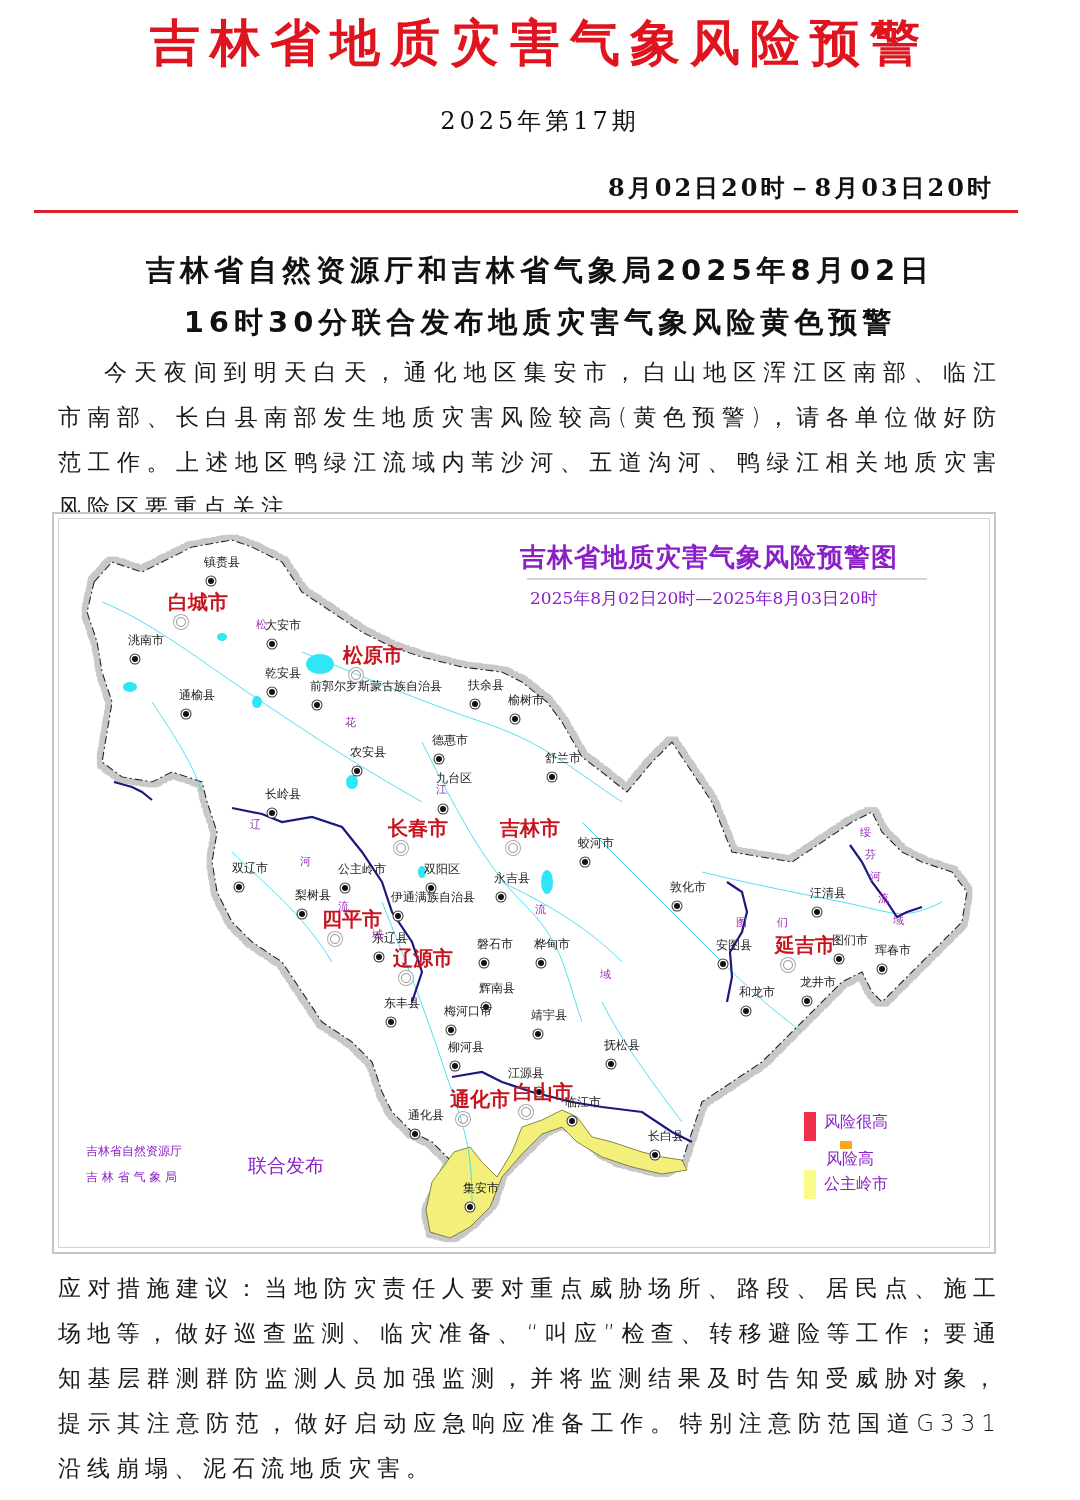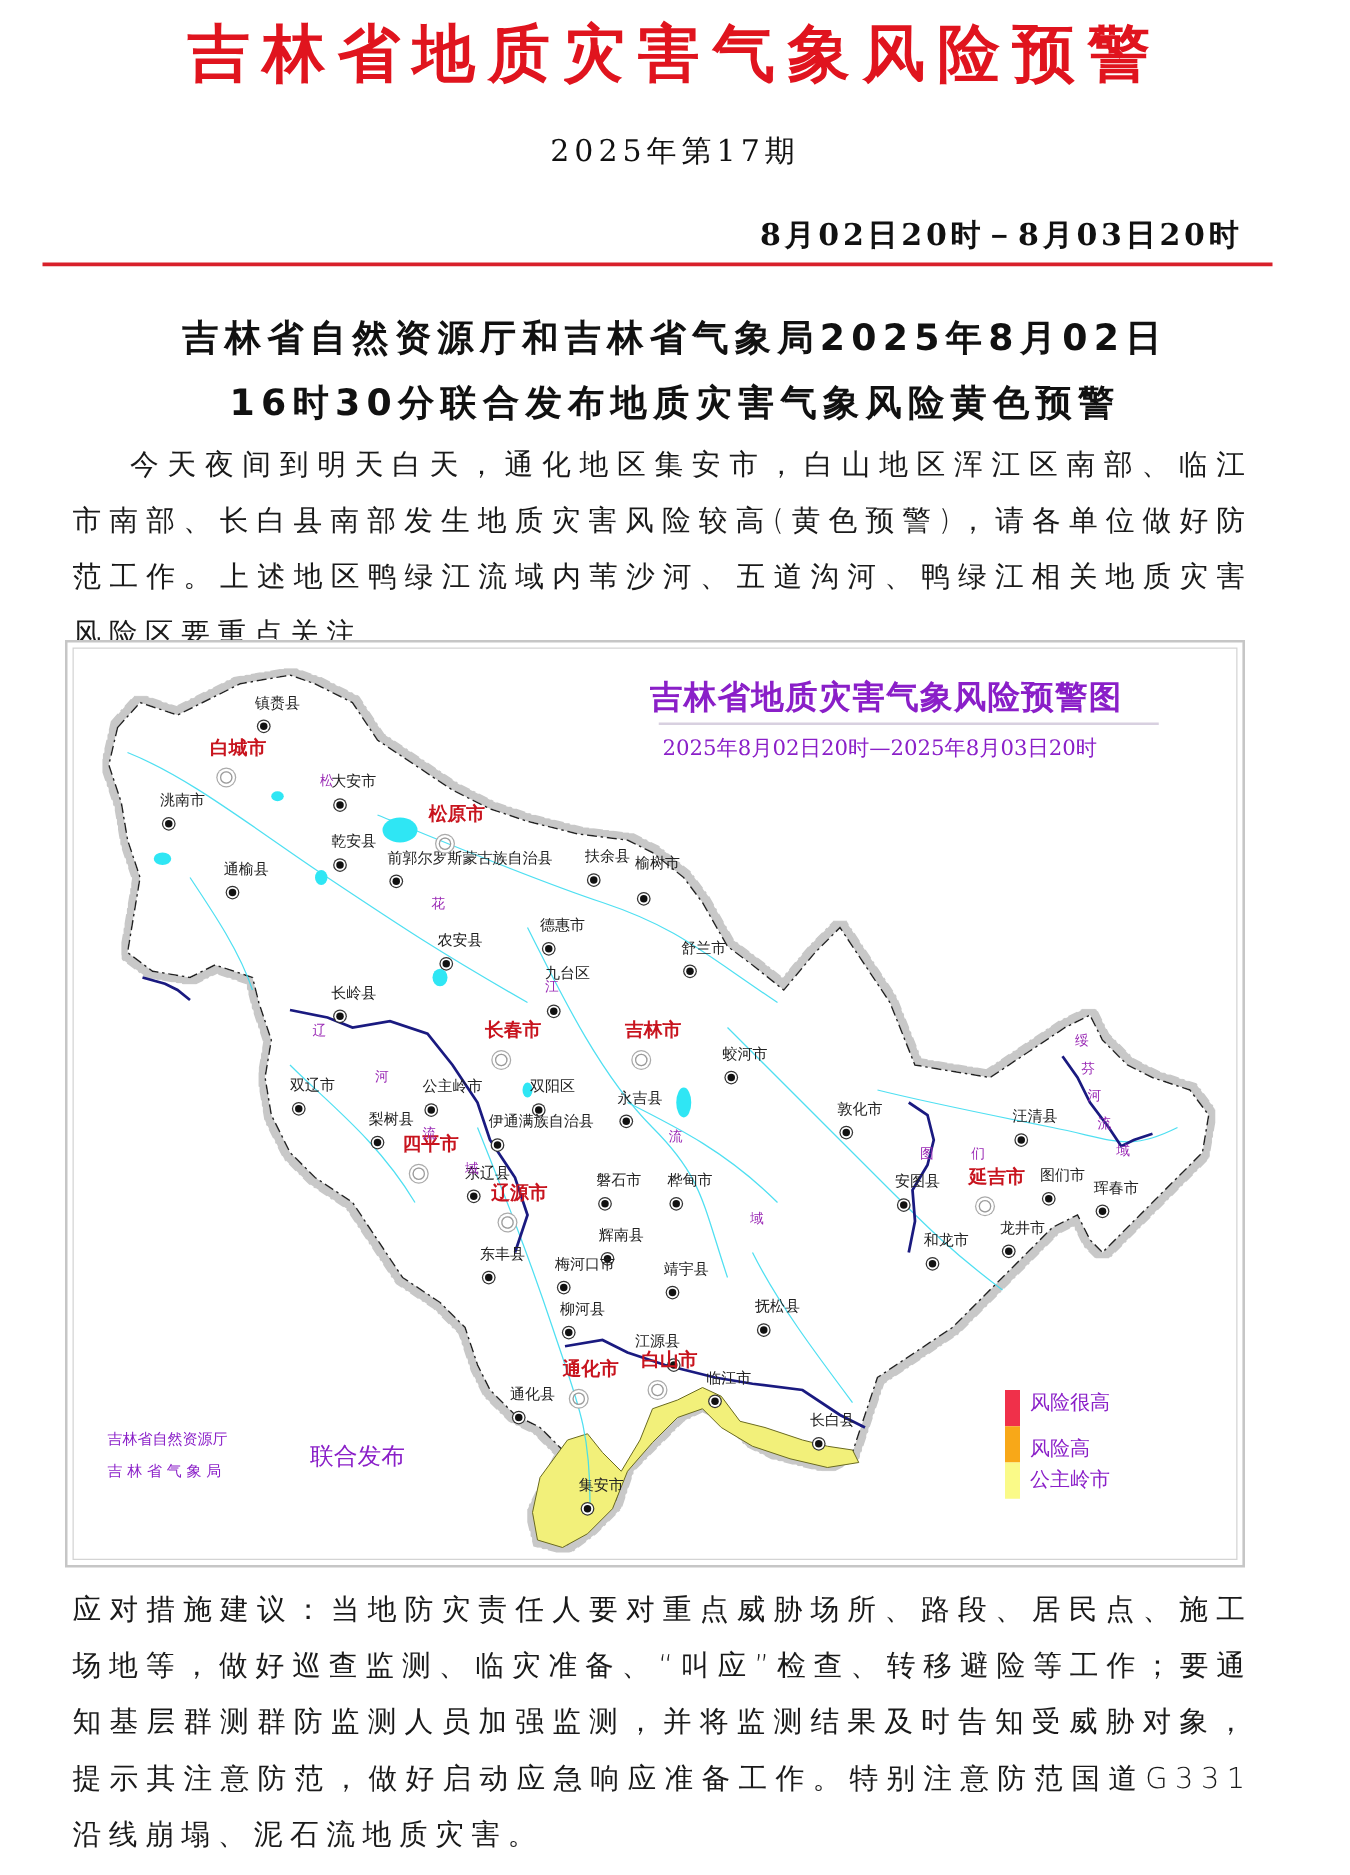--- a/index.html
+++ b/index.html
@@ -8,21 +8,21 @@
   .main-title { left:0; width:1080px; top:8px; text-align:center; color:#e0141e; font-family:"DejaVu Sans","Liberation Sans",sans-serif; font-weight:bold; font-size:50px; letter-spacing:10px; line-height:70px; }
   .issue { left:0; width:1080px; top:103px; text-align:center; font-size:24px; letter-spacing:4px; line-height:36px; }
   .period { right:86px; top:170px; font-size:24px; font-weight:bold; letter-spacing:3px; line-height:36px; }
   .red-rule { left:34px; width:984px; top:210px; height:3px; background:#d8202a; }
   .sub-title { left:40px; width:1000px; text-align:center; font-family:"DejaVu Sans","Liberation Sans",sans-serif; font-weight:bold; font-size:29px; letter-spacing:5px; line-height:52px; }
   .para { left:58px; width:944px; font-size:23px; letter-spacing:6px; line-height:45px; text-align:justify; font-family:"DejaVu Sans","Liberation Sans",sans-serif; font-weight:300; color:#1a1a1a; }
   .map-frame { left:52px; top:512px; width:940px; height:738px; border:2px solid #c6c6c6; box-shadow: inset 0 0 0 4px #fff, inset 0 0 0 5px #d4d4d4; background:#fff; }
   .map-title { left:520px; top:540px; font-family:"DejaVu Sans","Liberation Sans",sans-serif; font-weight:bold; font-size:26px; color:#8a1fc8; letter-spacing:1px; }
   .map-title-rule { left:527px; top:578px; width:400px; height:2px; background:#d8d0e0; }
   .map-sub { left:530px; top:587px; font-size:17px; color:#8a1fc8; }
-  .city { font-family:"DejaVu Sans","Liberation Sans",sans-serif; font-weight:bold; color:#c8141e; font-size:15px; white-space:nowrap; }
+  .city { font-family:"DejaVu Sans","Liberation Sans",sans-serif; font-weight:bold; color:#c8141e; font-size:20px; white-space:nowrap; }
   .county { font-family:"DejaVu Serif","Liberation Serif",serif; color:#222; font-size:12px; white-space:nowrap; }
   .river { font-size:11px; color:#9a2ab5; }
   .pub { font-family:"DejaVu Sans","Liberation Sans",sans-serif; color:#8a1fc8; font-size:12px; line-height:26px; }
   .pub-joint { font-size:19px; }
   .legend-swatch { width:12px; height:29px; }
   .legend-label { font-size:16px; color:#8a1fc8; font-family:"DejaVu Sans","Liberation Sans",sans-serif; }
   .dot { width:6px; height:6px; border-radius:50%; background:#111; box-shadow:0 0 0 1.5px #fff, 0 0 0 2.5px #333; }
   .ring { width:8px; height:8px; border-radius:50%; border:1px solid #999; box-shadow:0 0 0 2px #fff, 0 0 0 3px #aaa; }
 </style>
 </head>
@@ -95,21 +95,21 @@
       <span class="abs county" style="left: 74px; top: 118px;">洮南市</span>
       <span class="abs dot" style="left: 78px; top: 142px;"></span>
       <span class="abs county" style="left: 211px; top: 151px;">乾安县</span>
       <span class="abs dot" style="left: 215px; top: 175px;"></span>
       <span class="abs county" style="left: 256px; top: 164px;">前郭尔罗斯蒙古族自治县</span>
       <span class="abs dot" style="left: 260px; top: 188px;"></span>
       <span class="abs county" style="left: 414px; top: 163px;">扶余县</span>
       <span class="abs dot" style="left: 418px; top: 187px;"></span>
       <span class="abs county" style="left: 125px; top: 173px;">通榆县</span>
       <span class="abs dot" style="left: 129px; top: 197px;"></span>
-      <span class="abs county" style="left: 454px; top: 168px;">榆树市</span>
+      <span class="abs county" style="left: 454px; top: 178px;">榆树市</span>
       <span class="abs dot" style="left: 458px; top: 202px;"></span>
       <span class="abs county" style="left: 378px; top: 218px;">德惠市</span>
       <span class="abs dot" style="left: 382px; top: 242px;"></span>
       <span class="abs county" style="left: 296px; top: 230px;">农安县</span>
       <span class="abs dot" style="left: 300px; top: 254px;"></span>
       <span class="abs county" style="left: 491px; top: 236px;">舒兰市</span>
       <span class="abs dot" style="left: 495px; top: 260px;"></span>
       <span class="abs county" style="left: 211px; top: 272px;">长岭县</span>
       <span class="abs dot" style="left: 215px; top: 296px;"></span>
       <span class="abs county" style="left: 382px; top: 256px;">九台区</span>
@@ -215,21 +215,21 @@
   <div>吉林省自然资源厅</div>
   <div>吉 林 省 气 象 局</div>
 </div>
 <div class="abs pub pub-joint" style="left:248px; top:1152px;">联合发布</div>
 
 <div class="abs" style="left:804px; top:1112px;">
   <div style="display:flex; align-items:flex-start; height:29px;">
     <div class="legend-swatch" style="background:#f0304a;"></div>
     <span class="legend-label" style="margin-left:8px;">风险很高</span>
   </div>
-  <div style="display:flex; align-items:flex-end; height:29px;">
+  <div style="display:flex; align-items:center; height:29px;flex-direction:column;">
     <div class="legend-swatch" style="background:#f8a818;"></div>
     <span class="legend-label" style="margin-left:8px;">风险高</span>
   </div>
   <div style="display:flex; align-items:center; height:29px;">
     <div class="legend-swatch" style="background:#fafa88;"></div>
     <span class="legend-label" style="margin-left:8px;">公主岭市</span>
   </div>
 </div>
 
 <div class="abs para" style="top:1266px;">应对措施建议：当地防灾责任人要对重点威胁场所、路段、居民点、施工场地等，做好巡查监测、临灾准备、“叫应”检查、转移避险等工作；要通知基层群测群防监测人员加强监测，并将监测结果及时告知受威胁对象，提示其注意防范，做好启动应急响应准备工作。特别注意防范国道G331沿线崩塌、泥石流地质灾害。</div>

